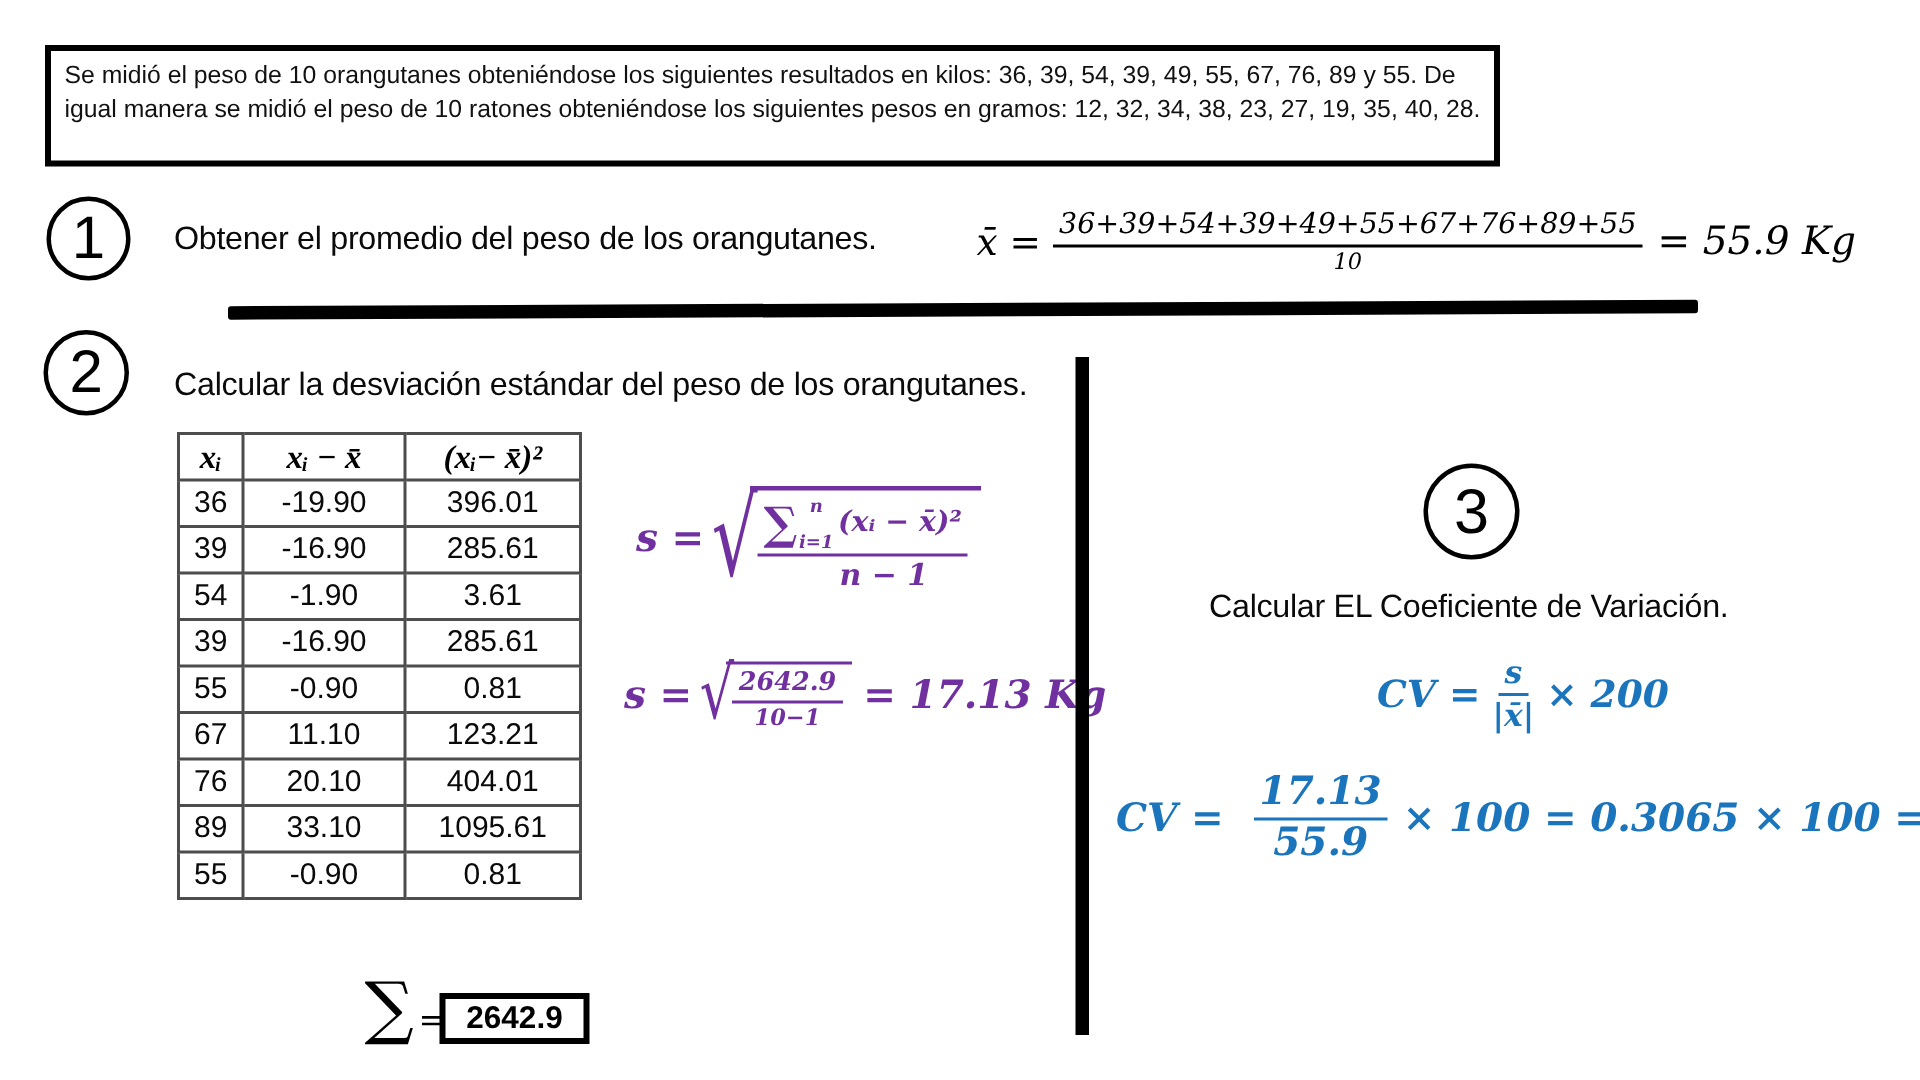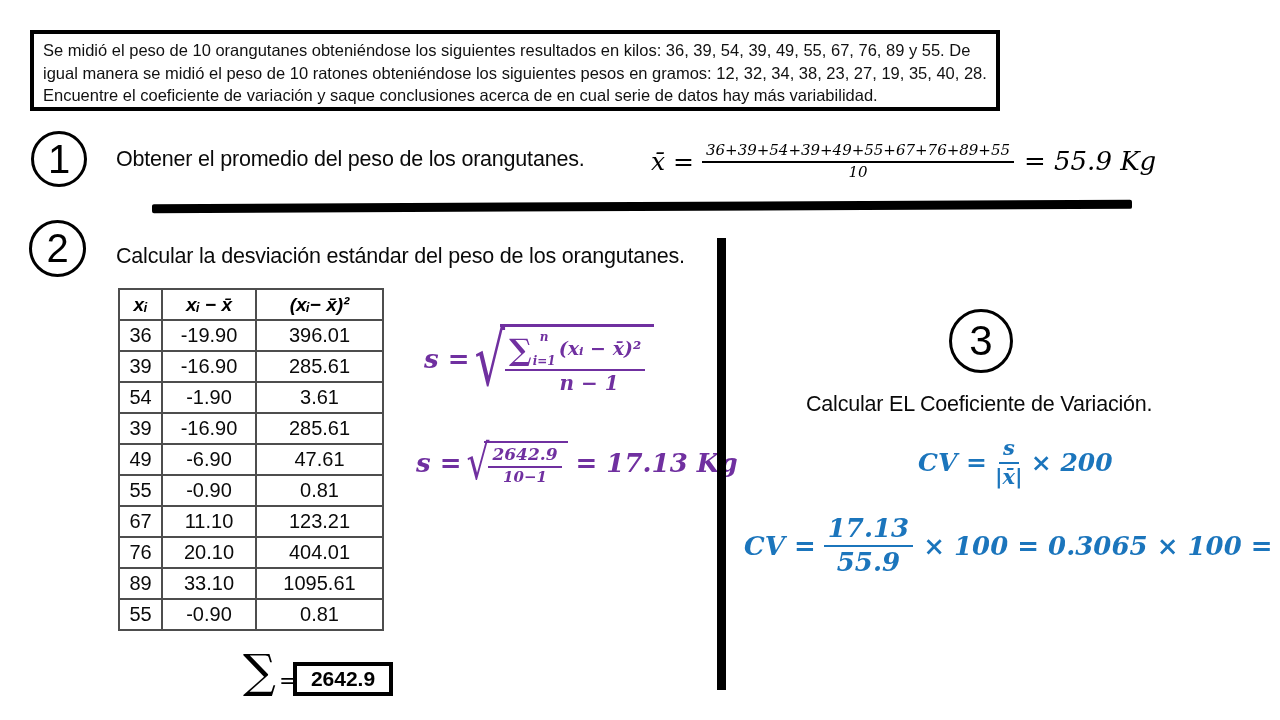--- a/index.html
+++ b/index.html
@@ -47,21 +47,21 @@
   .frac .den{padding-top:1px;}
   .sqrt{display:inline-flex;align-items:center;}
   .radical{font-style:normal;line-height:1;font-weight:400;}
   .sqrt-body{border-top:3px solid currentColor;padding:4px 9px 0 5px;margin-left:-5px;}
   .sigma-row{display:inline-flex;align-items:center;}
   .sigma-sym{font-style:normal;font-size:30px;line-height:0.9;}
   .sigma-lims{display:inline-flex;flex-direction:column;justify-content:space-between;height:36px;font-size:12px;line-height:1;margin:0 3px 0 1px;}
   
   .f-mean{left:651px;top:133px;height:56px;color:#000;}
   .f-mean .lhs{font-size:25px;margin-right:8px;}
-  .f-mean .num{font-size:15px;}
+  .f-mean .num{font-size:19px;}
   .f-mean .den{font-size:15px;}
   .f-mean .result{font-size:26px;margin-left:10px;}
   
   .f-sgen{left:424px;top:324px;color:var(--purple);font-weight:700;}
   .f-sgen .lhs{font-size:26px;margin-right:5px;}
   .f-sgen .radical{font-size:48px;transform:scaleY(1.5);}
   .f-sgen .sum-body{font-size:19px;}
   .f-sgen .den{font-size:20px;margin-left:28px;}
   .f-sval{left:416px;top:441px;color:var(--purple);font-weight:700;}
   .f-sval .lhs{font-size:26px;margin-right:5px;}
@@ -70,55 +70,54 @@
   .f-sval .den{font-size:15px;}
   .f-sval .result{font-size:26px;margin-left:8px;}
   .f-sval .sqrt-body{border-top-width:2.5px;padding:2px 6px 0 4px;}
   
   .f-cvgen{left:918px;top:436px;color:var(--blue);font-weight:700;}
   .f-cvgen .lhs{font-size:25px;margin-right:8px;}
   .f-cvgen .num,.f-cvgen .den{font-size:21px;}
   .f-cvgen .rhs{font-size:25px;margin-left:8px;}
   .f-cvval{left:744px;top:514px;color:var(--blue);font-weight:700;}
   .f-cvval .lhs{font-size:26px;margin-right:8px;}
-  .f-cvval .num,.f-cvval .den{font-size:26px;}
+  .f-cvval .num,.f-cvval .den{font-size:26px;margin-left:12px;}
   .f-cvval .rhs{font-size:26px;margin-left:10px;}
   
   .stat-table{
     position:absolute;left:118px;top:288px;border-collapse:collapse;
     font-family:"Liberation Sans",sans-serif;
   }
   .stat-table th,.stat-table td{
     border:2px solid #4d4d4d;text-align:center;vertical-align:middle;
     height:31px;padding:0 6px;
   }
   .stat-table th{
-    font-family:Liberation Sans, sans-serif;font-style:italic;font-weight:700;font-size:19px;margin-top:45px;
+    font-family:Liberation Serif, serif;font-style:italic;font-weight:700;font-size:22px;margin-top:45px;
   }
   .stat-table td{font-size:20px;color:#0a0a0a;}
   .col-xi{width:43px;}
-  .col-dev{width:94px;}
-  .col-sq{width:127px;}
+  .col-dev{width:108px;}
+  .col-sq{width:117px;}
   
   .sum-sigma{position:absolute;left:243px;top:648px;font-family:"DejaVu Serif",serif;font-size:46px;line-height:1;}
   .sum-eq{position:absolute;left:279px;top:668px;font-size:22px;font-family:"DejaVu Serif",serif;}
   .sum-box{
     position:absolute;left:293px;top:662px;width:100px;height:34px;
     border:4px solid #000;display:flex;align-items:center;justify-content:center;
     font-weight:700;font-size:21px;
   }
 </style>
 </head>
 <body>
 
 <div class="page">
 
   <div class="problem-box">
     <div>Se midió el peso de 10 orangutanes obteniéndose los siguientes resultados en kilos: 36, 39, 54, 39, 49, 55, 67, 76, 89 y 55. De igual manera se midió el peso de 10 ratones obteniéndose los siguientes pesos en gramos: 12, 32, 34, 38, 23, 27, 19, 35, 40, 28.</div>
-    <div>Encuentre el coeficiente de variación y saque conclusiones acerca de en cual serie de datos hay más variabilidad.</div>
   </div>
 
   <div class="circle c1">
     <span>1</span>
   </div>
   <div class="step-label l1">Obtener el promedio del peso de los orangutanes.</div>
 
   <div class="formula f-mean math">
     <span class="lhs">x̄ =</span>
     <span class="frac">
@@ -162,25 +161,20 @@
           <td>-1.90</td>
           <td>3.61</td>
         </tr>
 
         <tr>
           <td>39</td>
           <td>-16.90</td>
           <td>285.61</td>
         </tr>
 
-        <tr>
-          <td>49</td>
-          <td>-6.90</td>
-          <td>47.61</td>
-        </tr>
 
         <tr>
           <td>55</td>
           <td>-0.90</td>
           <td>0.81</td>
         </tr>
 
         <tr>
           <td>67</td>
           <td>11.10</td>

